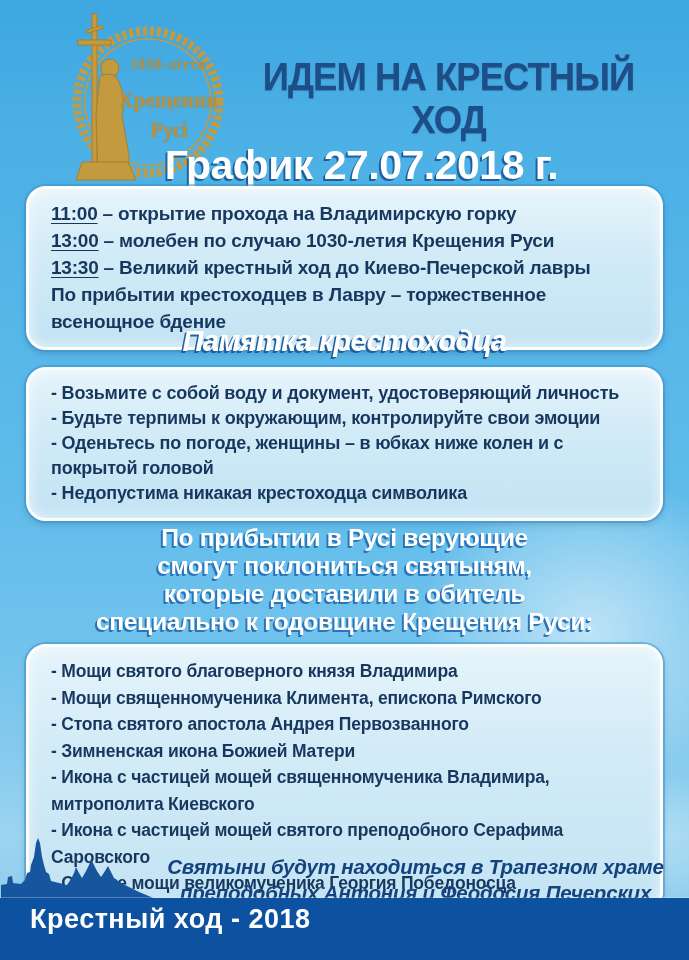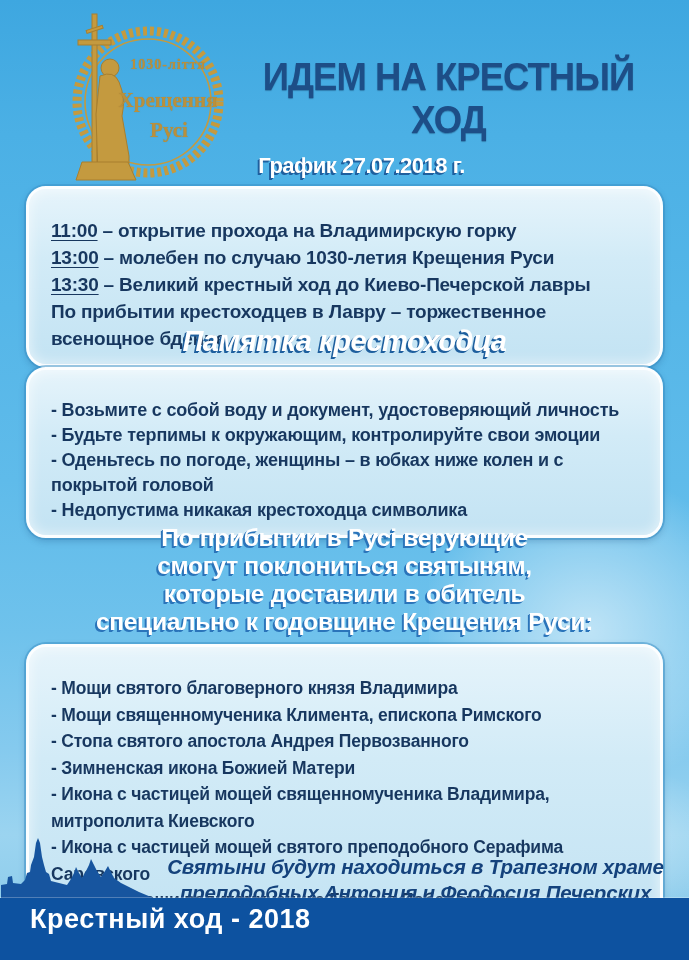--- a/index.html
+++ b/index.html
@@ -27,29 +27,29 @@
   .lt2{left:62px;top:78px;font-size:21px;width:100px;}
   .lt3{left:78px;top:108px;font-size:21px;width:70px;}
 
   .title{position:absolute;left:222px;right:14px;top:56px;text-align:center;
     color:#1d4e87;font-size:38px;font-weight:bold;letter-spacing:-1px;
     transform:scaleX(.96);text-shadow:0 1px 1px rgba(10,40,80,.35);}
 
   .h-white{position:absolute;left:0;right:0;text-align:center;color:#fff;
     font-weight:bold;letter-spacing:-.5px;
     text-shadow:-2px 2px 0 #1e5f9e, -1px 1px 0 #1e5f9e;}
-  .h-schedule{top:153px;font-size:22px;margin-left:34px;}
+  .h-schedule{top:142px;font-size:41px;margin-left:34px;}
   .h-memo{top:325px;font-size:29px;font-style:italic;}
 
   .card{position:absolute;left:26px;right:26px;border-radius:20px;
     border:3px solid #fcfeff;
     background:linear-gradient(180deg,#e6f4fb 0%,#d2ebf7 40%,#c3e3f3 100%);
     box-shadow:0 0 0 2px rgba(60,145,200,.5), 0 3px 7px rgba(20,70,120,.28),
       inset 0 0 14px rgba(255,255,255,.65);
-    padding:28px 22px 12px 22px;color:#17375f;}
+    padding:11px 22px 12px 22px;color:#17375f;}
   .card-line{font-size:19px;line-height:27px;font-weight:bold;letter-spacing:-.2px;}
   .card-schedule{top:186px;}
   .card-memo{top:367px;}
   .card-memo .card-line{font-size:18px;line-height:25px;}
   .card-relics{top:644px;}
   .card-relics .card-line{font-size:17.5px;line-height:26.5px;}
   .time{text-decoration:underline;text-underline-offset:3px;margin-right:5px;}
 
   .intro{position:absolute;left:0;right:0;top:524px;text-align:center;}
   .intro-line{color:#fff;font-size:24.5px;line-height:28px;font-weight:bold;

